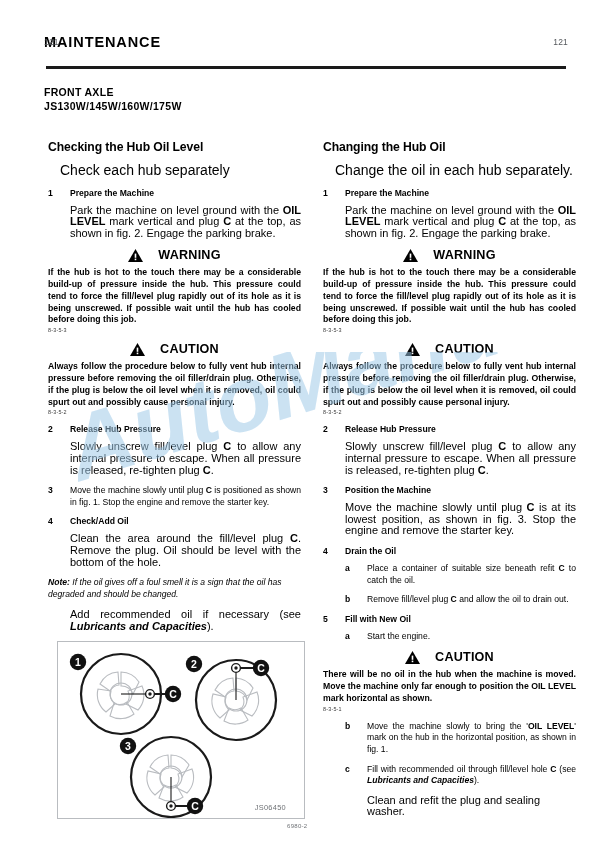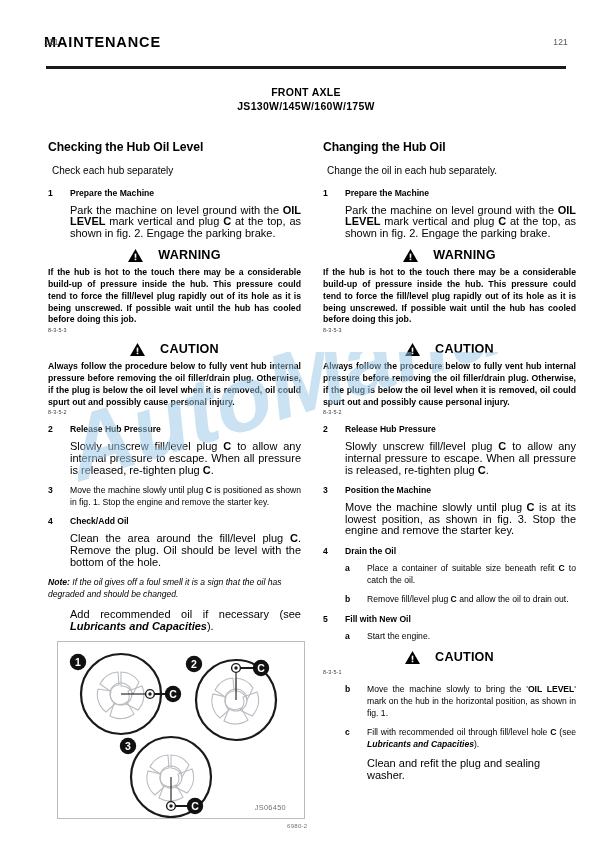--- a/index.html
+++ b/index.html
@@ -46,21 +46,21 @@
     height: 3px;
     background: #1a1a1a;
   }
 
   
   .section-title {
     position: absolute;
     top: 86px;
     left: 44px;
     right: 44px;
-    text-align: center;
+    text-align: left;
     font-size: 10.5px;
     font-weight: bold;
     line-height: 13.5px;
     letter-spacing: .3px;
   }
 
   
   .columns {
     position: absolute;
     top: 140px;
@@ -75,23 +75,23 @@
   }
 
   h2.col-heading {
     font-size: 12.2px;
     font-weight: bold;
     margin: 0 0 11px 0;
     letter-spacing: -.1px;
   }
 
   .intro {
-    font-size: 10px;
+    font-size: 14px;
     line-height: 11.5px;
-    margin: 0 0 11px 4px;
+    margin: 0 0 11px 12px;
   }
 
   
   .step {
     display: flex;
     margin: 0 0 7px 0;
   }
   .step-num {
     width: 22px;
     flex: 0 0 22px;
@@ -360,20 +360,21 @@
     </div>
 
     <div class="alert-head">
       <svg class="alert-tri" width="15" height="13" viewBox="0 0 15 13">
         <path d="M7.5 0 L15 13 L0 13 Z" fill="#000"></path>
         <rect x="6.7" y="4.6" width="1.6" height="4.2" fill="#fff"></rect>
         <rect x="6.7" y="9.6" width="1.6" height="1.6" fill="#fff"></rect>
       </svg>
       <span class="alert-word">CAUTION</span>
     </div>
+    <p class="alert-body">There will be no oil in the hub when the machine is moved. Move the machine only far enough to position the OIL LEVEL mark horizontal as shown.</p>
     <div class="ref-code">8-3-5-1</div>
 
     <div class="substep">
       <span class="substep-letter">b</span>
       <span class="substep-text"><span>Move the machine slowly to bring the '</span><b>OIL LEVEL</b><span>' mark on the hub in the horizontal position, as shown in fig. 1.</span></span>
     </div>
     <div class="substep">
       <span class="substep-letter">c</span>
       <span class="substep-text"><span>Fill with recommended oil through fill/level hole </span><b>C</b><span> (see </span><b><i>Lubricants and Capacities</i></b><span>).</span></span>
     </div>

